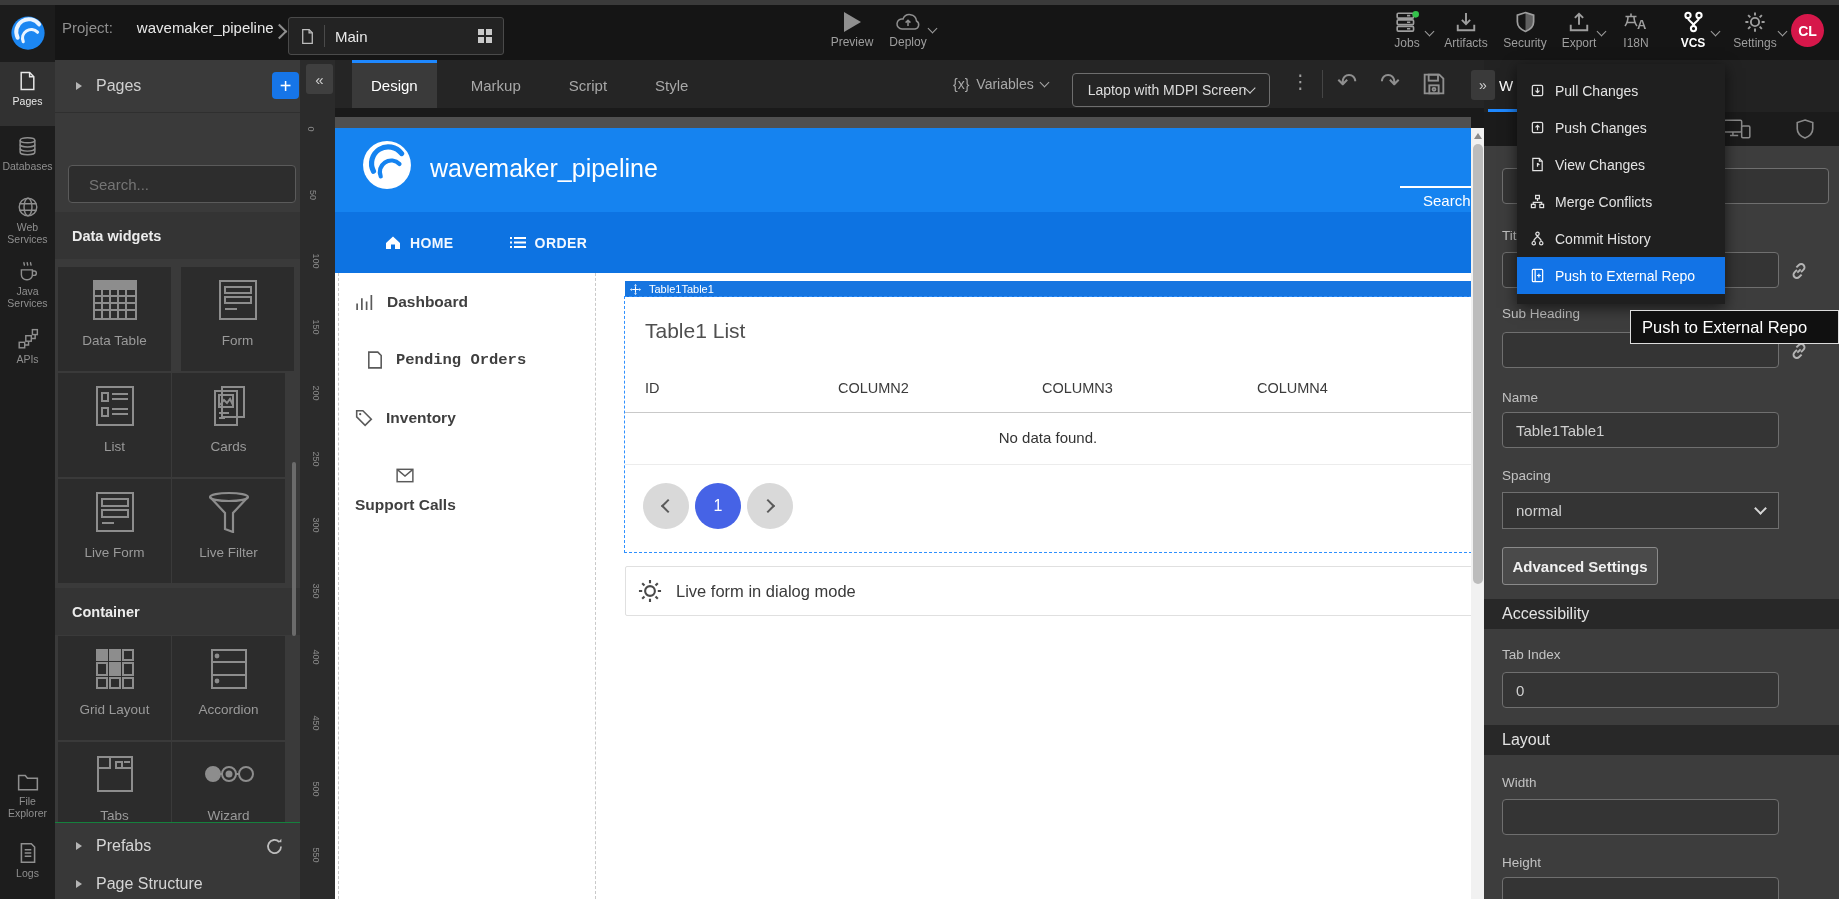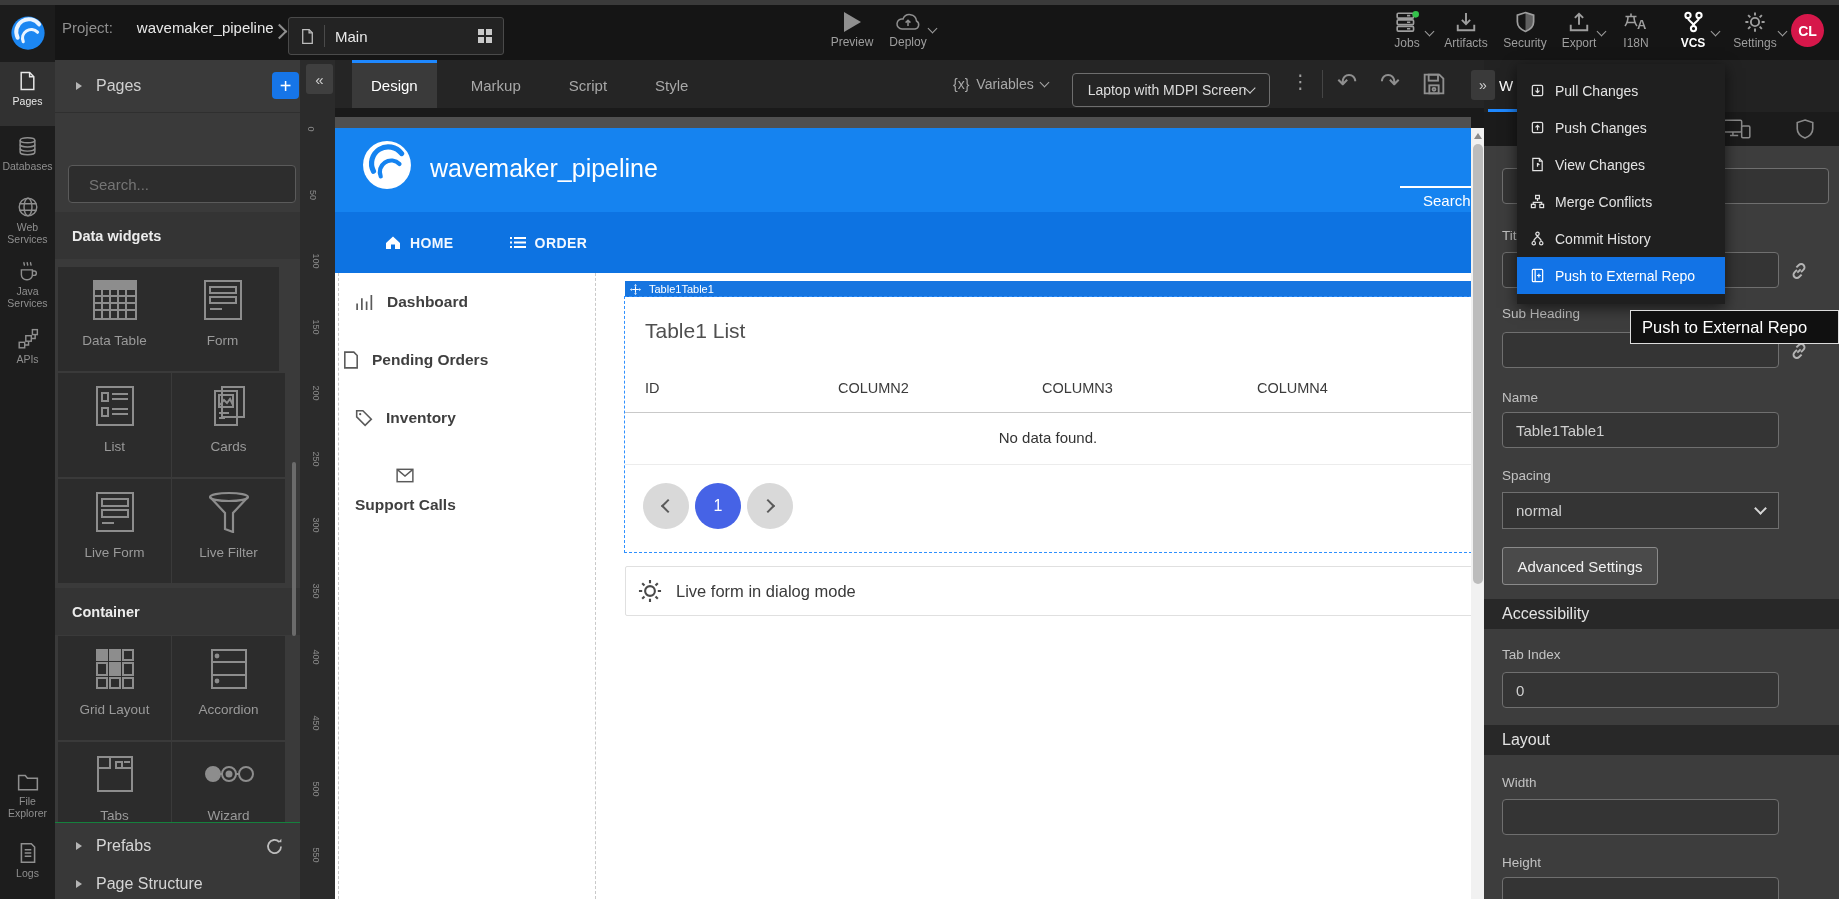--- a/index.html
+++ b/index.html
@@ -317,21 +317,21 @@
         <svg width="46" height="42" viewBox="0 0 46 42">
             <g stroke="#8d8d8d" fill="none" stroke-width="2">
           <rect x="2" y="2" width="42" height="38"></rect>
               <rect x="2" y="2" width="42" height="8" fill="#8d8d8d"></rect>
           <path d="M2 17h42M2 24h42M2 31h42M10 10v30M18 10v30M26 10v30M34 10v30"></path>
             </g>
           </svg>
       </span>
       <span class="lbl">Data Table</span>
     </div>
-    <div class="tile" style="left:111px;top:207px;">
+    <div class="tile" style="left:126px;top:207px;">
       <span class="ic">
         <svg width="42" height="42" viewBox="0 0 42 42">
             <g stroke="#8d8d8d" fill="none" stroke-width="2">
           <rect x="3" y="2" width="36" height="38"></rect>
               <rect x="8" y="8" width="26" height="6"></rect>
               <rect x="8" y="18" width="26" height="6"></rect>
               <path d="M8 30h12"></path>
             </g>
           </svg>
       </span>
@@ -561,21 +561,21 @@
     <div class="dashv" style="left:260px;top:145px;height:626px;"></div>
 
     <div class="sidenav-item" style="left:20px;top:165px;">
       <svg width="19" height="17" viewBox="0 0 18 16" style="color:#5a5a5a">
         <g stroke="currentColor" stroke-width="1.6" fill="none">
             <path d="M2 15V9M6.5 15V4M11 15V7M15.5 15V1"></path>
           </g>
       </svg>
       <span>Dashboard</span>
     </div>
-    <div class="sidenav-item" style="left:8px;top:223px;">
+    <div class="sidenav-item" style="left:32px;top:223px;font-family:Liberation Mono, monospace;">
       <svg width="16" height="18" viewBox="0 0 14 16" style="color:#5a5a5a">
         <path d="M1.5 1h8l3 3v11h-11z" fill="none" stroke="currentColor" stroke-width="1.4"></path>
       </svg>
       <span>Pending Orders</span>
     </div>
     <div class="sidenav-item" style="left:20px;top:281px;">
       <svg width="18" height="18" viewBox="0 0 16 16" style="color:#5a5a5a">
         <path d="M1.5 7V1.5H7L14.5 9 9 14.5z" fill="none" stroke="currentColor" stroke-width="1.4"></path>
         <circle cx="4.6" cy="4.6" r="1" fill="currentColor"></circle>
       </svg>
@@ -680,21 +680,21 @@
 
     <span class="plabel" style="top:330px;">Name</span>
     <input class="pinput" style="top: 352px;" value="Table1Table1">
 
     <span class="plabel" style="top:408px;">Spacing</span>
     <div class="selectbox" style="top:432px;">
       <span>normal</span>
       <span class="chev" style="border-width:2px;margin-top:-4px;color:#d5d5d5;"></span>
     </div>
 
-    <div class="advbtn" style="top:487px;">
+    <div class="advbtn" style="top:487px;font-weight:bold;">
       <span>Advanced Settings</span>
     </div>
 
     <div class="rband" style="top:539px;">
       <span>Accessibility</span>
     </div>
     <span class="plabel" style="top:587px;">Tab Index</span>
     <input class="pinput" style="top: 612px;" value="0">
 
     <div class="rband" style="top:665px;">

